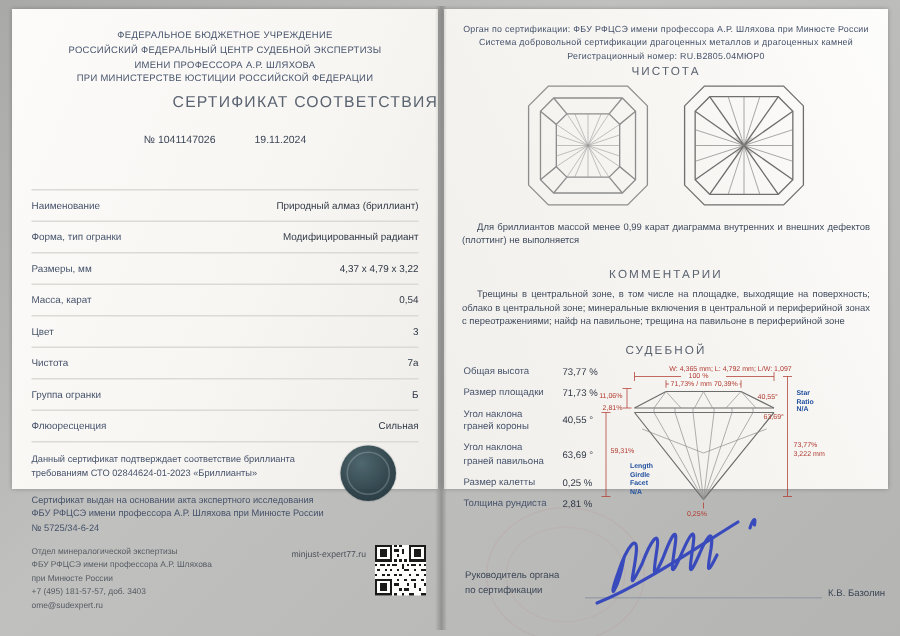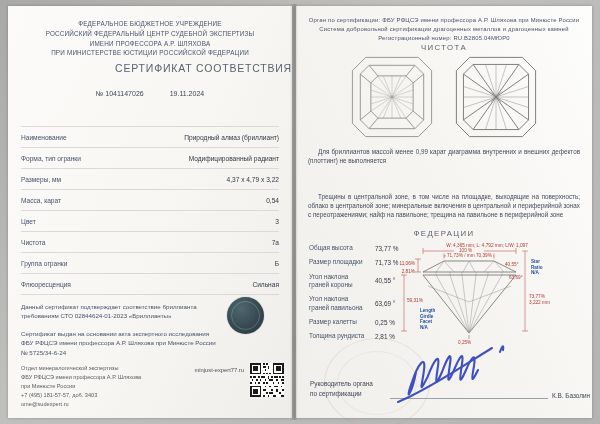--- a/index.html
+++ b/index.html
@@ -1,18 +1,18 @@
 <!DOCTYPE html>
 <html><head>
 <meta charset="utf-8">
 <style>
   html,body{margin:0;padding:0;}
   body{width:600px;height:424px;overflow:hidden;background:linear-gradient(135deg,#a9a9a7,#c0c0be 40%,#b4b4b2);font-family:"Liberation Sans",sans-serif;-webkit-font-smoothing:antialiased;}
   .spread{position:relative;width:600px;height:424px;}
-  .page{position:absolute;top:6px;height:412px;background:linear-gradient(115deg,#fcfbf9 0%,#f8f6f3 55%,#efede9 100%);box-shadow:0 0 3px rgba(0,0,0,.25);}
+  .page{position:absolute;top:6px;height:320px;background:linear-gradient(115deg,#fcfbf9 0%,#f8f6f3 55%,#efede9 100%);box-shadow:0 0 3px rgba(0,0,0,.25);}
   .page.left{left:8px;width:284px;}
   .page.right{left:296px;width:296px;background:linear-gradient(245deg,#fdfdfc 0%,#f7f5f2 45%,#f1efeb 100%);}
   .fold{position:absolute;left:290px;top:4px;width:8px;height:416px;background:linear-gradient(90deg,rgba(0,0,0,0) ,rgba(0,0,0,.22) 55%,rgba(0,0,0,0));}
   .org{position:absolute;left:0;right:0;text-align:center;font-size:6.3px;line-height:1.55;color:#46536b;letter-spacing:.2px;}
   .h-title{position:absolute;left:0;right:0;text-align:right;font-size:10.5px;letter-spacing:.8px;color:#5a6370;}
   .numrow{position:absolute;left:0;right:0;display:flex;justify-content:center;gap:26px;font-size:7px;color:#3c4656;}
   .spec-table{position:absolute;left:13px;right:13px;top:120px;border-top:1px solid #dcdad6;}
   .spec-row{display:flex;justify-content:space-between;align-items:center;height:20px;border-bottom:1px solid #dcdad6;}
   .spec-row .lbl{font-size:6.6px;color:#46536b;}
   .spec-row .val{font-size:6.6px;color:#2f3845;}
@@ -166,22 +166,23 @@
           <path d="M50,50 L24,13 M50,50 L76,13 M50,50 L87,24 M50,50 L87,76 M50,50 L76,87 M50,50 L24,87 M50,50 L13,76 M50,50 L13,24"></path>
         </g>
         <g fill="none" stroke="#7c7c7c" stroke-width="0.5">
           <path d="M50,50 L38,13 M50,50 L62,13 M50,50 L50,13 M50,50 L38,87 M50,50 L62,87 M50,50 L50,87 M50,50 L13,38 M50,50 L13,62 M50,50 L13,50 M50,50 L87,38 M50,50 L87,62 M50,50 L87,50"></path>
           <path d="M44,44 L56,56 M56,44 L44,56"></path>
         </g>
       </svg>
     </div>
 
     <div class="para" style="top:141px">Для бриллиантов массой менее 0,99 карат диаграмма внутренних и внешних дефектов (плоттинг) не выполняется</div>
+    <div class="sec-title" style="top:172px">КОММЕНТАРИИ</div>
     <div class="para" style="top:186px">Трещины в центральной зоне, в том числе на площадке, выходящие на поверхность; облако в центральной зоне; минеральные включения в центральной и периферийной зонах с переотражениями; найф на павильоне; трещина на павильоне в периферийной зоне</div>
-    <div class="sec-title" style="top:223px">ФЕДЕРАЦИИ</div>
+    <div class="sec-title" style="top:223px">СУДЕБНОЙ</div>
 
     <div class="props">
       <div class="prop-row">
           <span class="lbl">Общая высота</span>
           <span class="val">73,77 %</span>
         </div>
       <div class="prop-row">
           <span class="lbl">Размер площадки</span>
           <span class="val">71,73 %</span>
         </div>

